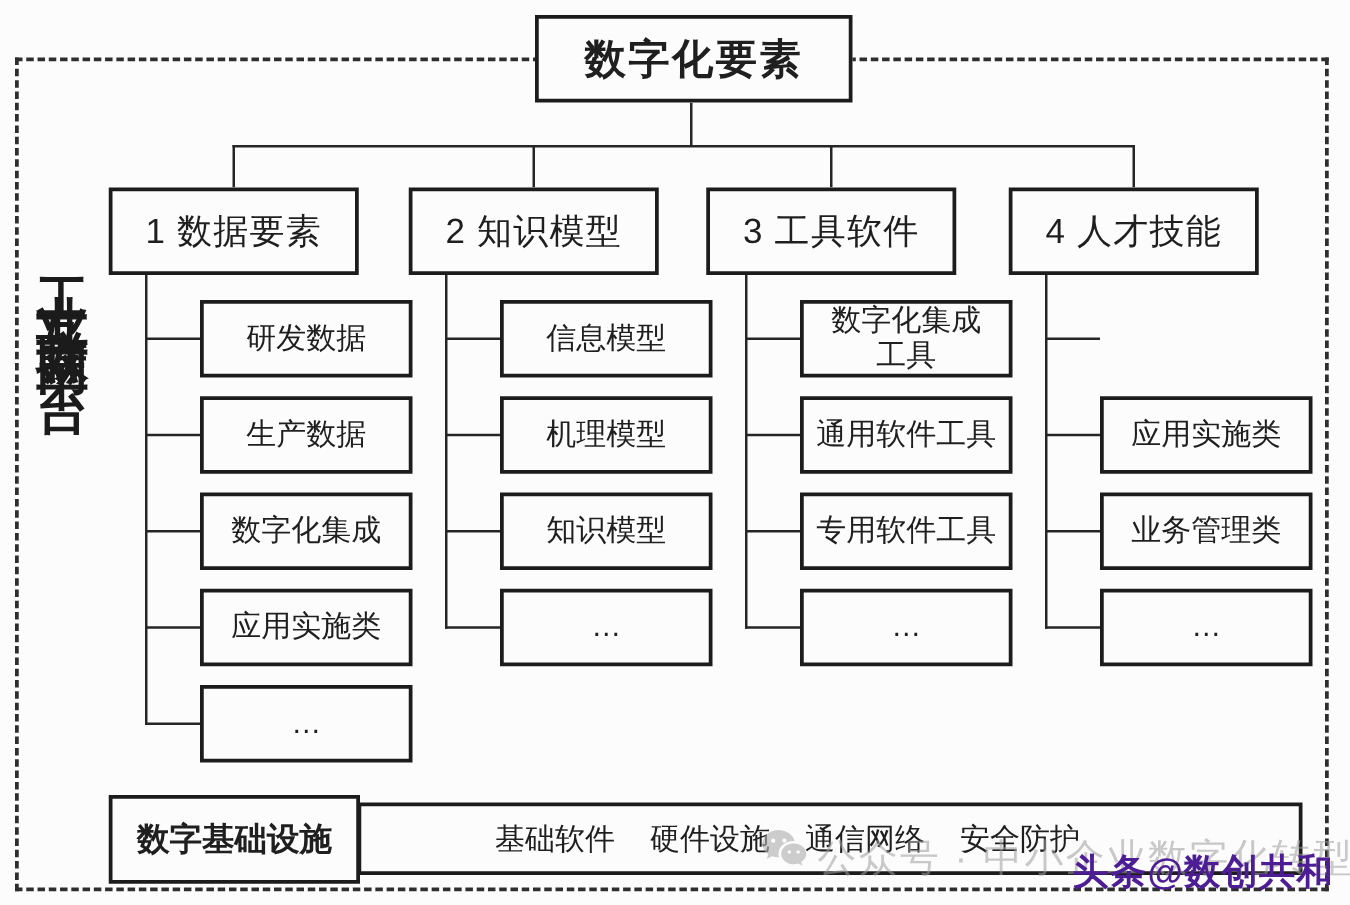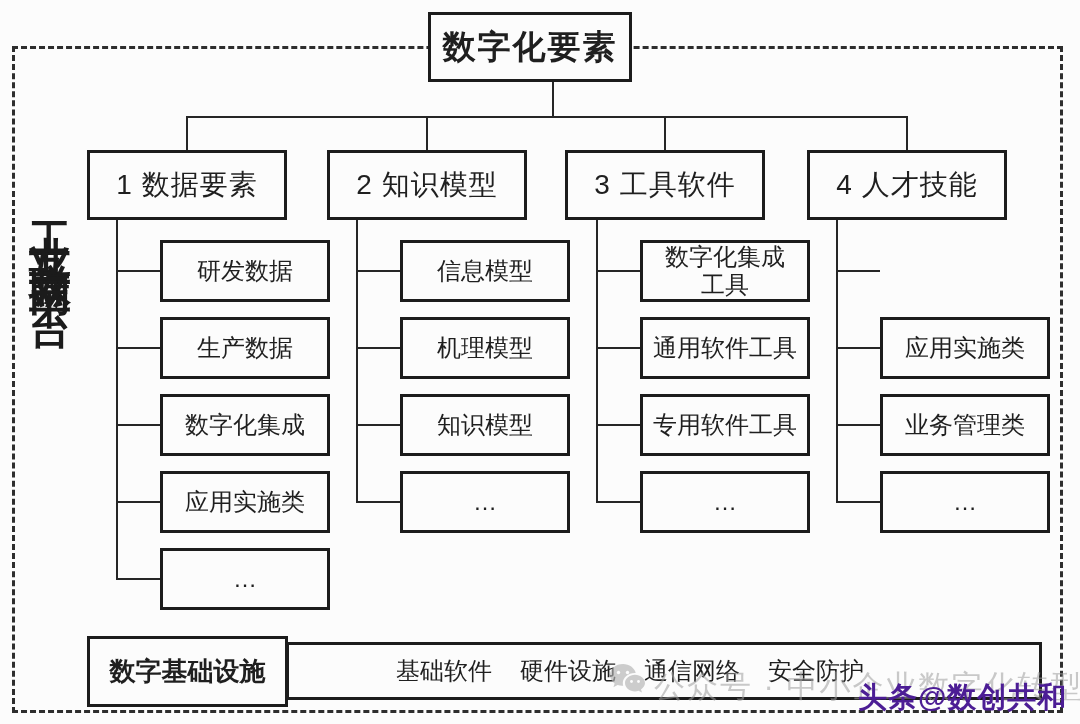--- a/index.html
+++ b/index.html
@@ -25,21 +25,21 @@
   
   .box{
     position:absolute;
     border:3px solid #1c1c1c;
     background:#fcfcfc;
     display:flex;align-items:center;justify-content:center;
     text-align:center;
     z-index:3;
     white-space:pre-line;
   }
-  .root-box{left:428px;top:12px;width:204px;height:70px;font-size:33px;font-weight:700;letter-spacing:2px;z-index:4;justify-content:center;}
+  .root-box{left:428px;top:12px;width:254px;height:70px;font-size:33px;font-weight:700;letter-spacing:2px;z-index:4;justify-content:center;}
   .branch-box{top:150px;width:200px;height:70px;font-size:28px;font-weight:500;letter-spacing:1px;justify-content:center;}
   .node{width:170px;height:62px;font-size:24px;font-weight:400;line-height:1.15;}
   .infra-box{left:87px;top:636px;width:201px;height:71px;font-size:26px;font-weight:700;z-index:4;}
   .infra-bar{
     position:absolute;left:286px;top:642px;width:756px;height:58px;
     border:3px solid #1c1c1c;background:#fcfcfc;
     display:flex;align-items:center;justify-content:center;
     gap:28px;padding-right:68px;
     font-size:24px;font-weight:500;z-index:2;
   }

